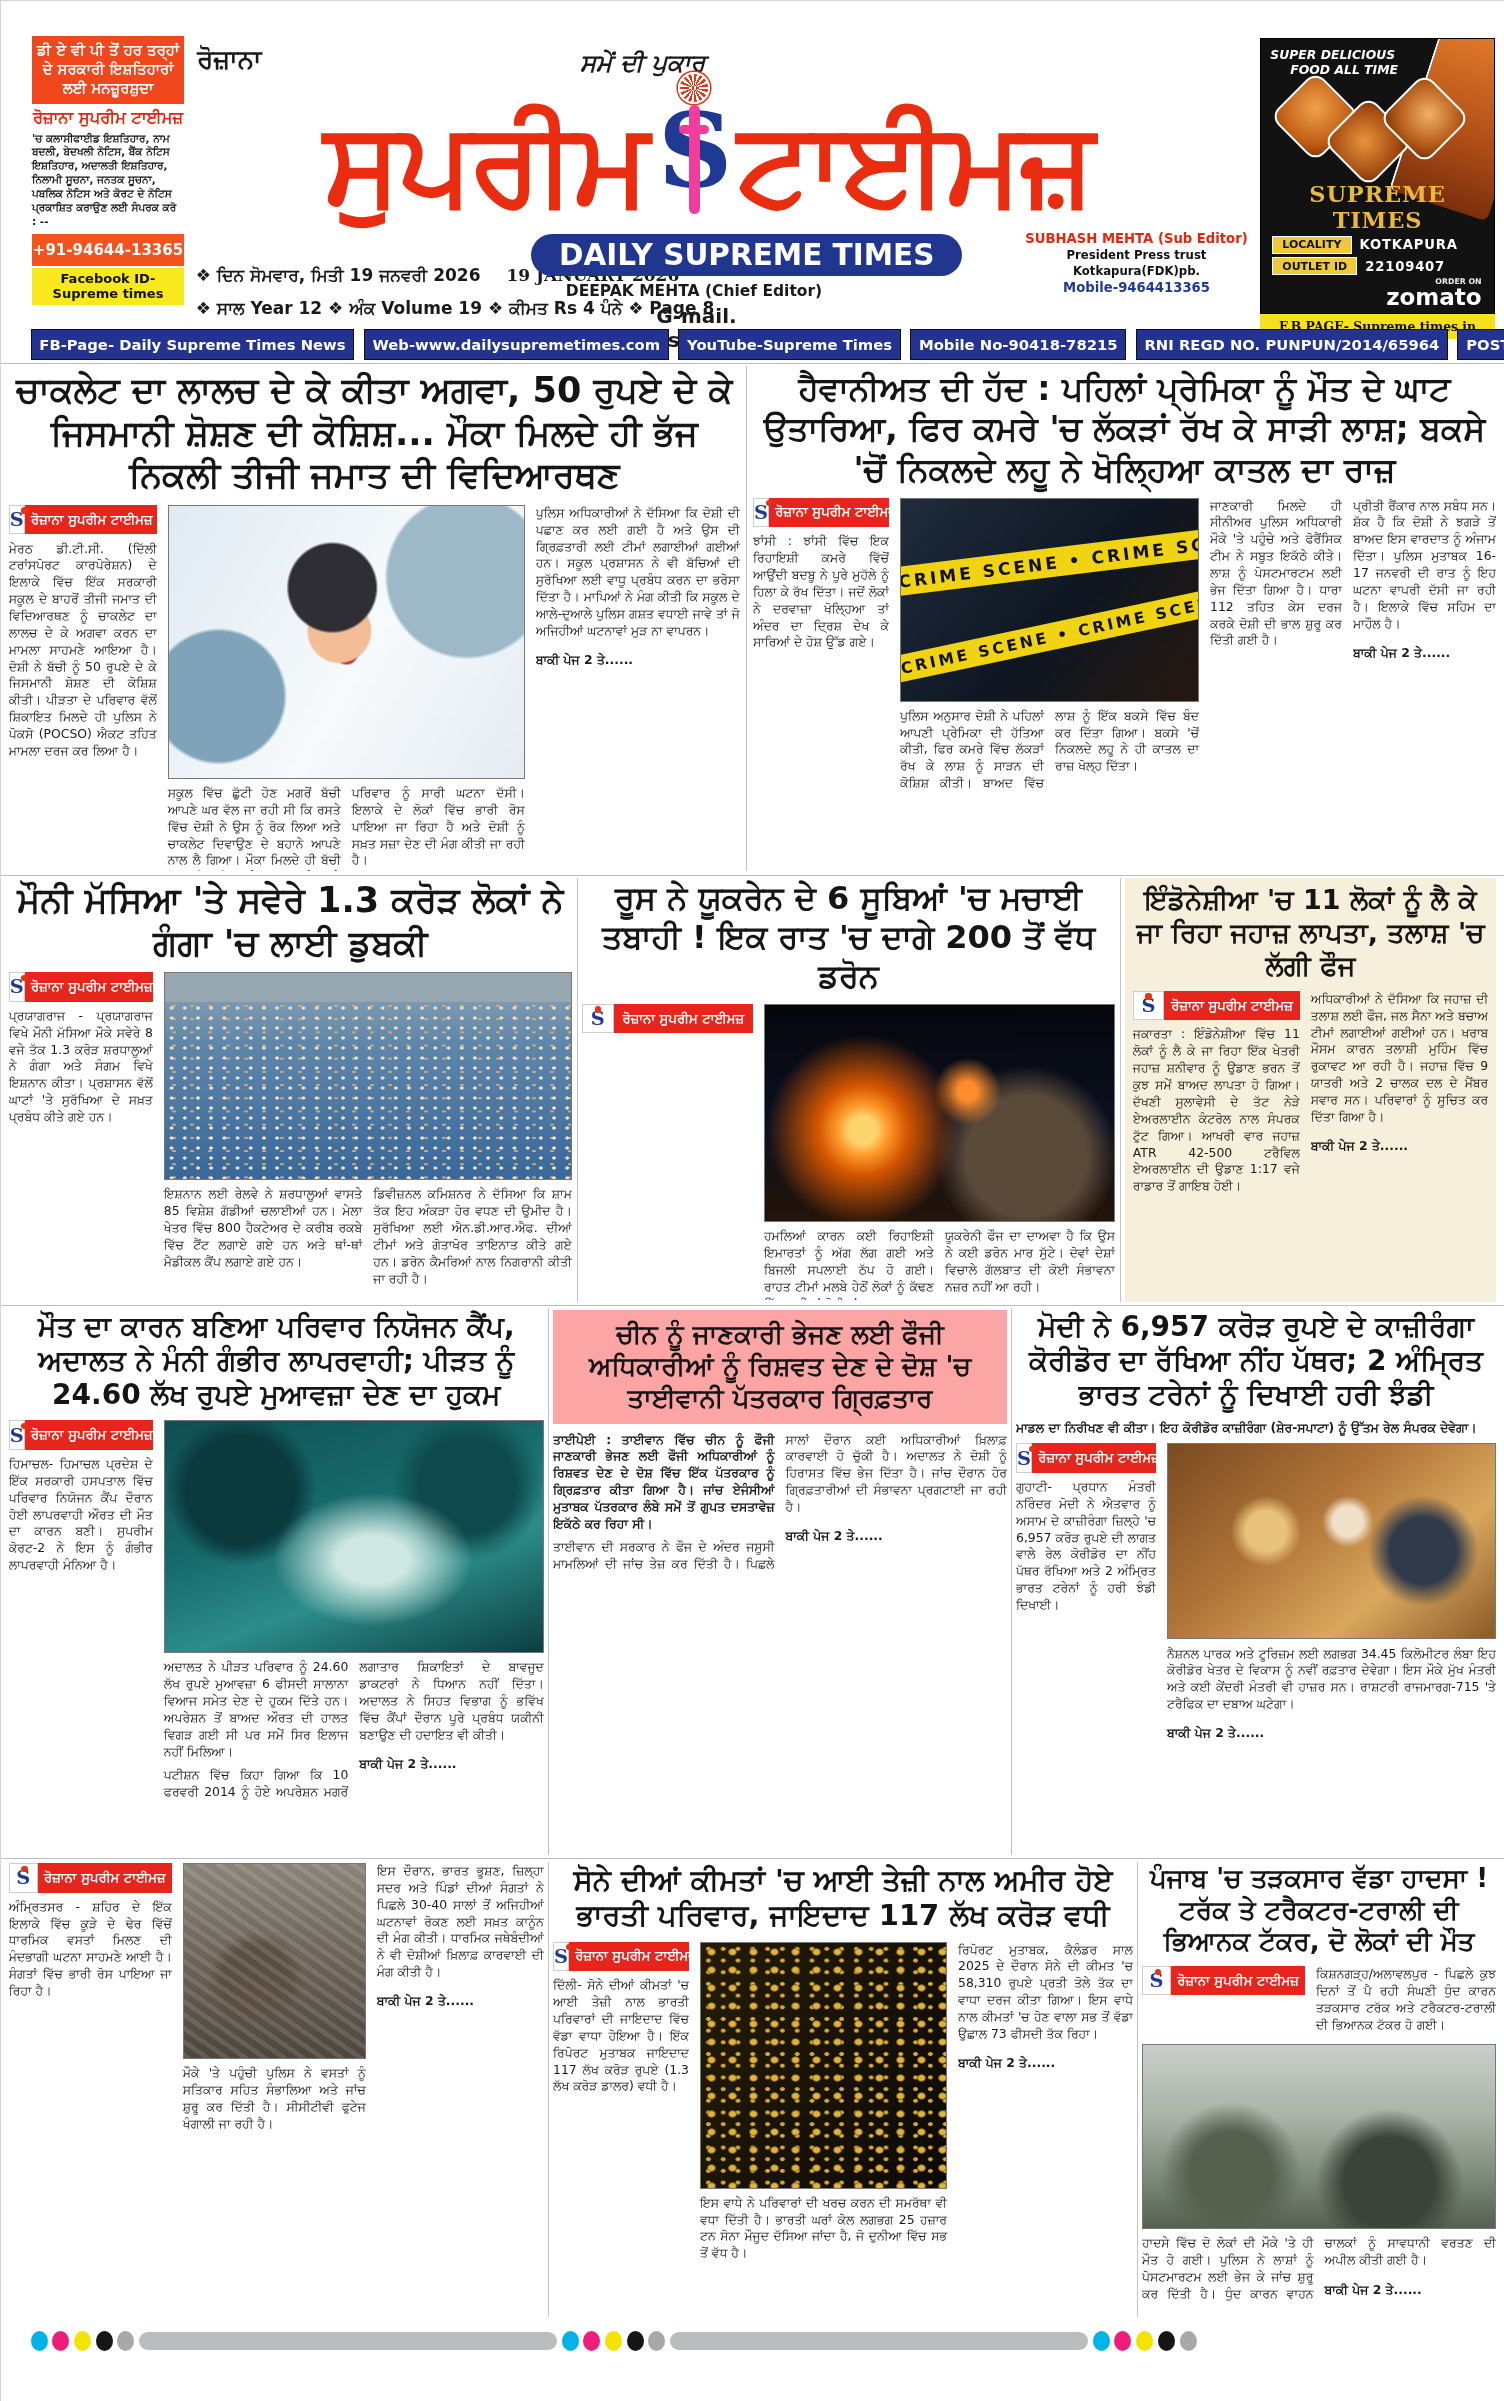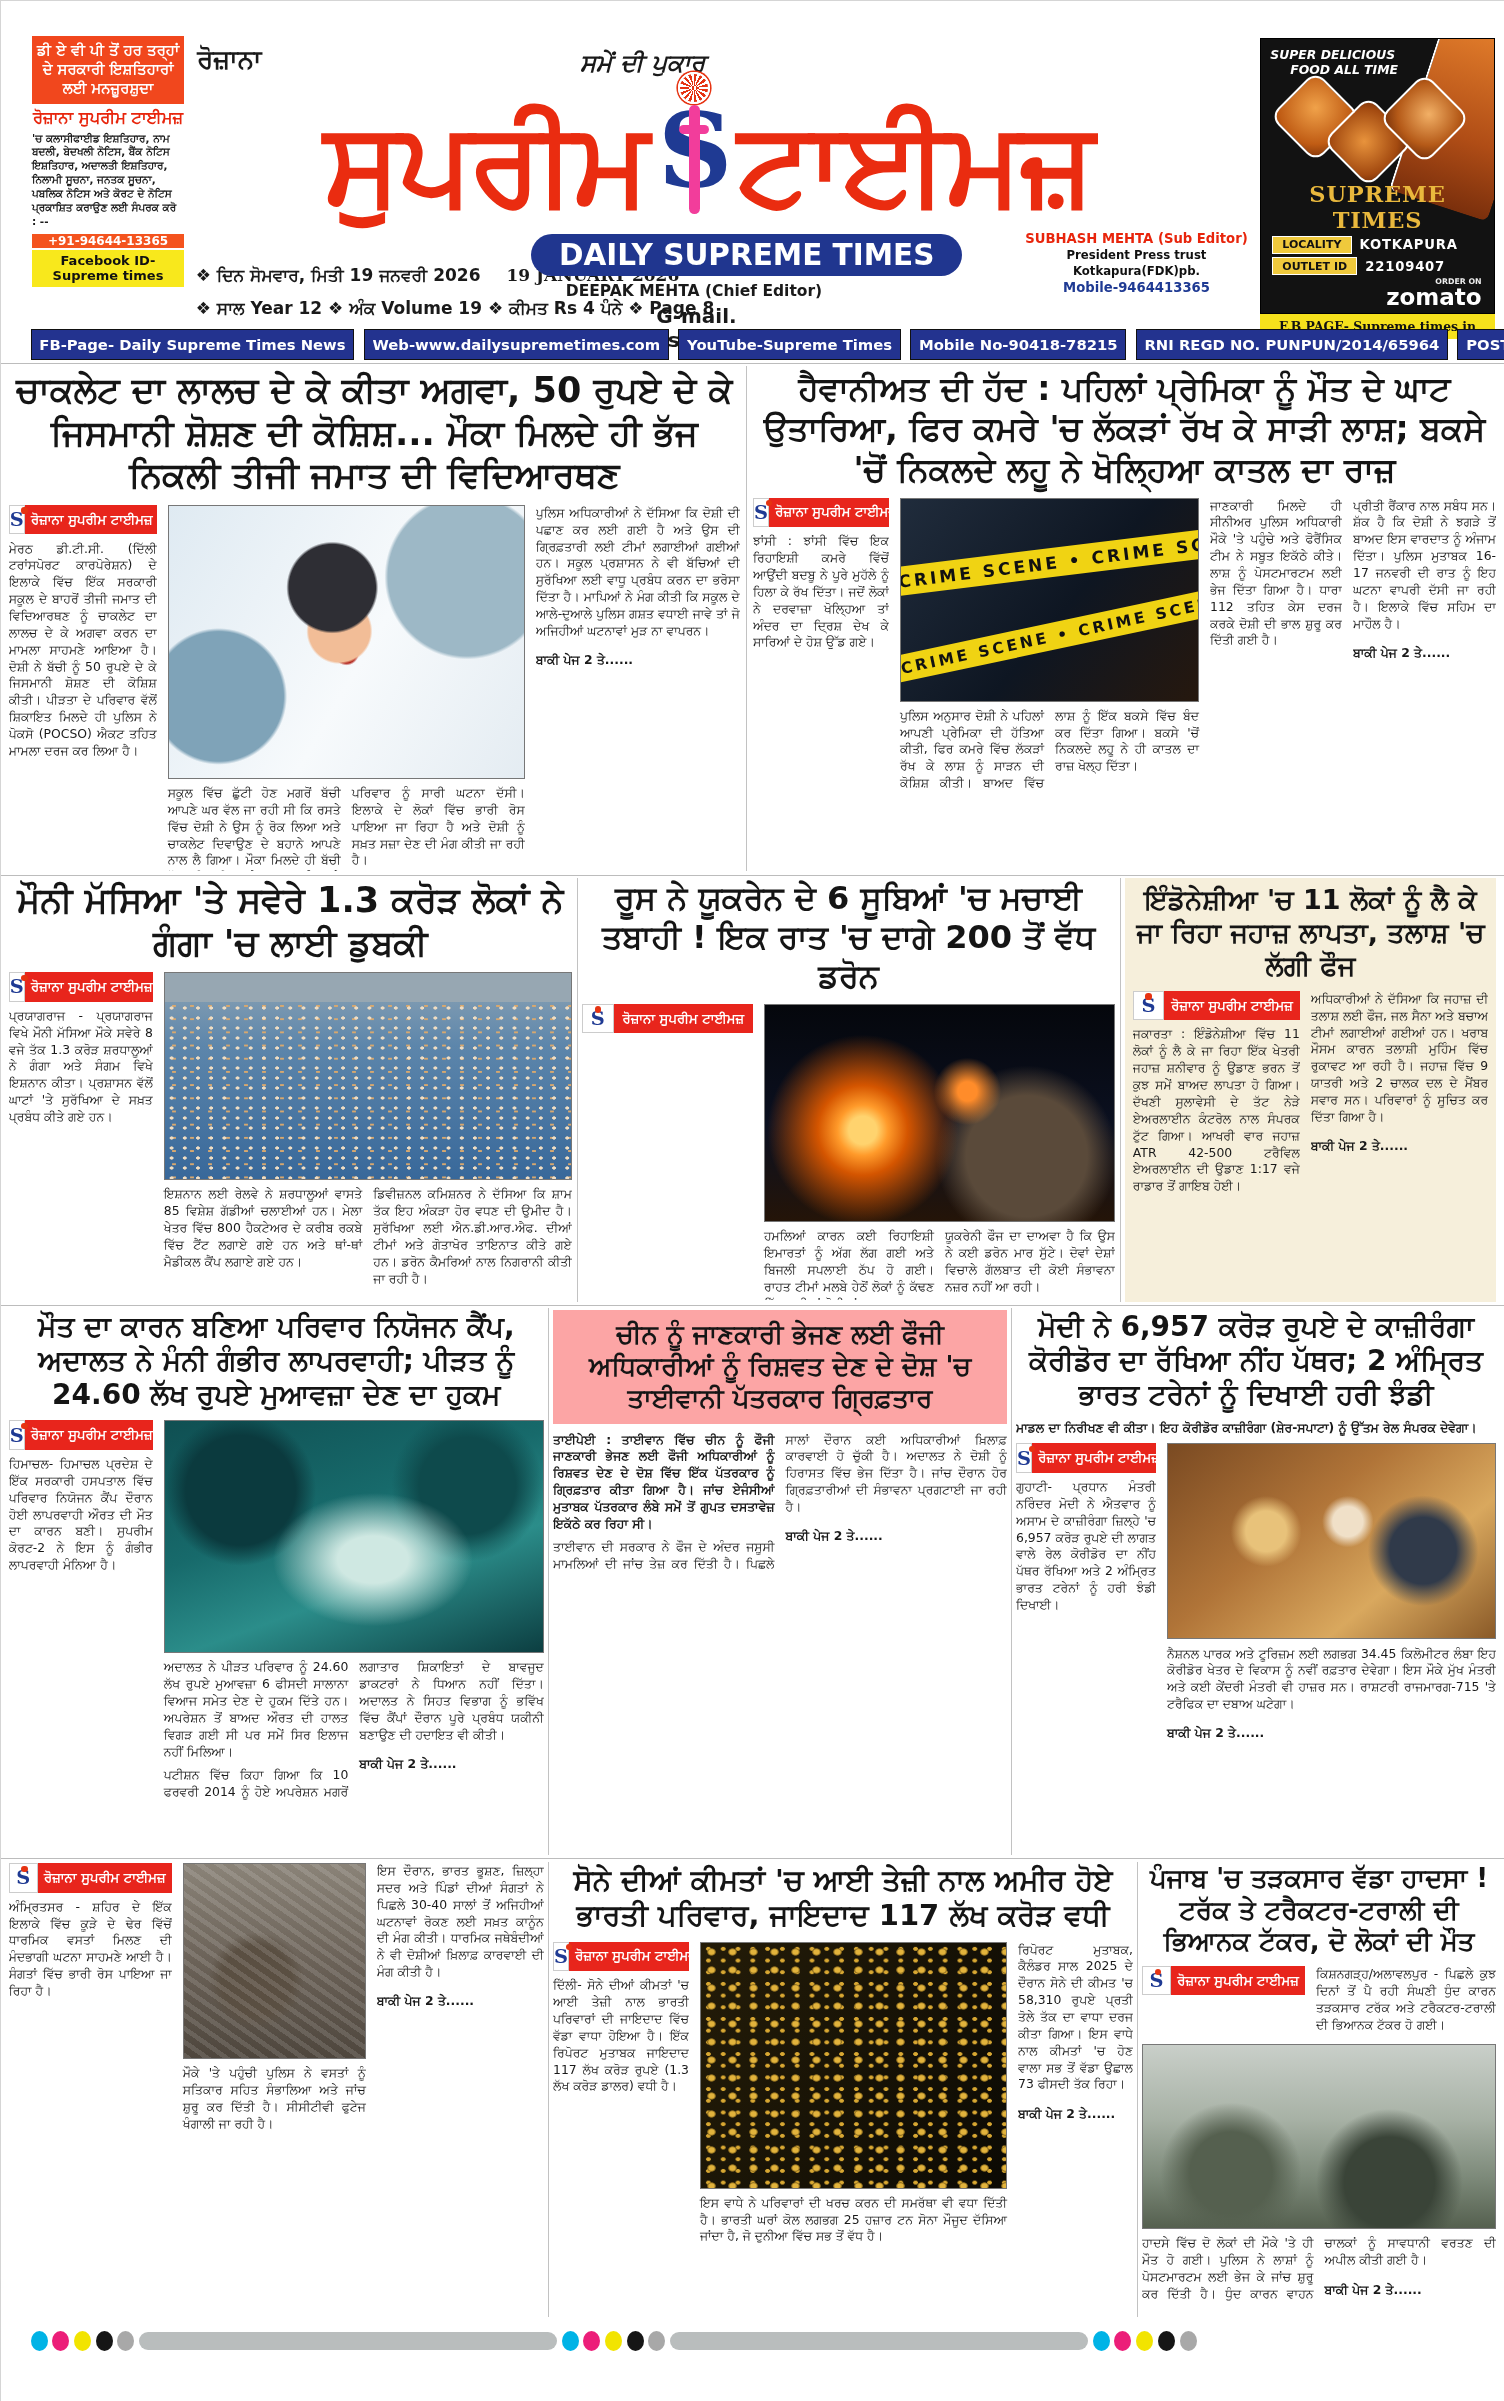--- a/index.html
+++ b/index.html
@@ -4,21 +4,21 @@
 <style>
   html,body{margin:0;padding:0;background:#e9e9e9;}
   .page{position:relative;width:1505px;height:2401px;background:#fff;margin:0 auto;
         font-family:"DejaVu Sans","Liberation Sans",sans-serif;color:#1a1a1a;overflow:hidden;
         border:0.8px solid #d5d5d5;}
   
   .hdr-left{position:absolute;left:31px;top:35px;width:152px;}
   .approval{background:#f1471d;color:#fff;font-weight:800;text-align:center;font-size:14.8px;line-height:1.28;padding:5.4px 3.1px;}
   .brandline{color:#e8250c;font-weight:800;text-align:center;font-size:16.3px;margin:5.4px 0 3.9px;line-height:1.15;}
   .services{font-size:10.5px;font-weight:700;line-height:1.32;}
-  .phonebox{background:#f4531e;color:#fff;font-weight:800;text-align:center;font-size:12px;padding:0 0;margin-top:5.4px;}
+  .phonebox{background:#f4531e;color:#fff;font-weight:800;text-align:center;font-size:15px;padding:7px 0;margin-top:5.4px;}
   .fbbox{background:#f8e81c;color:#111;font-weight:800;text-align:center;font-size:13px;padding:3.1px 0;margin-top:2.3px;}
   .mast{position:absolute;left:190px;top:31px;width:1034px;height:297px;}
   .rozana{position:absolute;left:6.2px;top:12.4px;font-size:26px;font-weight:800;}
   .tagline{position:absolute;left:389px;top:17px;font-size:24px;font-weight:800;font-style:italic;}
   .mast-title{position:absolute;left:0;top:40px;width:100%;display:flex;align-items:flex-end;justify-content:center;gap:4.7px;}
   .mt-word{font-size:115px;font-weight:900;color:#ea2c10;line-height:1.05;letter-spacing:-2.3px;white-space:nowrap;}
   .mast-logo{position:relative;width:81px;height:152px;flex:0 0 auto;}
   .mast-sun{position:absolute;left:26.4px;top:0;width:28px;height:28px;border-radius:50%;
      background:repeating-conic-gradient(#e63312 0 12deg,#fff 12deg 24deg);border:2.3px solid #fff;box-shadow:0 0 0 1.6px #e63312;}
   .mast-s{position:absolute;left:6.2px;top:22px;font-size:103px;line-height:1.1;font-weight:900;color:#1f3a93;font-family:"DejaVu Serif","Liberation Serif",serif;}
@@ -428,21 +428,21 @@
   <section class="story s9">
     <h2 class="hl">ਸੋਨੇ ਦੀਆਂ ਕੀਮਤਾਂ 'ਚ ਆਈ ਤੇਜ਼ੀ ਨਾਲ ਅਮੀਰ ਹੋਏ ਭਾਰਤੀ ਪਰਿਵਾਰ, ਜਾਇਦਾਦ 117 ਲੱਖ ਕਰੋੜ ਵਧੀ</h2>
     <div class="body-row">
       <div class="tcol" style="width:136px;flex:0 0 auto">
         <div class="byline">
           <span class="slogo">S</span>
           <span class="bl-label">ਰੋਜ਼ਾਨਾ ਸੁਪਰੀਮ ਟਾਈਮਜ਼</span>
         </div>
         <p class="bt">ਦਿੱਲੀ- ਸੋਨੇ ਦੀਆਂ ਕੀਮਤਾਂ 'ਚ ਆਈ ਤੇਜ਼ੀ ਨਾਲ ਭਾਰਤੀ ਪਰਿਵਾਰਾਂ ਦੀ ਜਾਇਦਾਦ ਵਿੱਚ ਵੱਡਾ ਵਾਧਾ ਹੋਇਆ ਹੈ। ਇੱਕ ਰਿਪੋਰਟ ਮੁਤਾਬਕ ਜਾਇਦਾਦ 117 ਲੱਖ ਕਰੋੜ ਰੁਪਏ (1.3 ਲੱਖ ਕਰੋੜ ਡਾਲਰ) ਵਧੀ ਹੈ।</p>
       </div>
-      <div style="width:307px;flex:0 0 auto">
+      <div style="width:247px;flex:0 0 auto">
         <div class="ph img-gold"></div>
         <p class="bt">ਇਸ ਵਾਧੇ ਨੇ ਪਰਿਵਾਰਾਂ ਦੀ ਖਰਚ ਕਰਨ ਦੀ ਸਮਰੱਥਾ ਵੀ ਵਧਾ ਦਿੱਤੀ ਹੈ। ਭਾਰਤੀ ਘਰਾਂ ਕੋਲ ਲਗਭਗ 25 ਹਜ਼ਾਰ ਟਨ ਸੋਨਾ ਮੌਜੂਦ ਦੱਸਿਆ ਜਾਂਦਾ ਹੈ, ਜੋ ਦੁਨੀਆ ਵਿੱਚ ਸਭ ਤੋਂ ਵੱਧ ਹੈ।</p>
       </div>
       <div class="tcol" style="flex:1 1 auto">
         <p class="bt">ਰਿਪੋਰਟ ਮੁਤਾਬਕ, ਕੈਲੰਡਰ ਸਾਲ 2025 ਦੇ ਦੌਰਾਨ ਸੋਨੇ ਦੀ ਕੀਮਤ 'ਚ 58,310 ਰੁਪਏ ਪ੍ਰਤੀ ਤੋਲੇ ਤੱਕ ਦਾ ਵਾਧਾ ਦਰਜ ਕੀਤਾ ਗਿਆ। ਇਸ ਵਾਧੇ ਨਾਲ ਕੀਮਤਾਂ 'ਚ ਹੋਣ ਵਾਲਾ ਸਭ ਤੋਂ ਵੱਡਾ ਉਛਾਲ 73 ਫੀਸਦੀ ਤੱਕ ਰਿਹਾ।</p>
         <p class="more">ਬਾਕੀ ਪੇਜ 2 ਤੇ......</p>
       </div>
     </div>
   </section>
 

